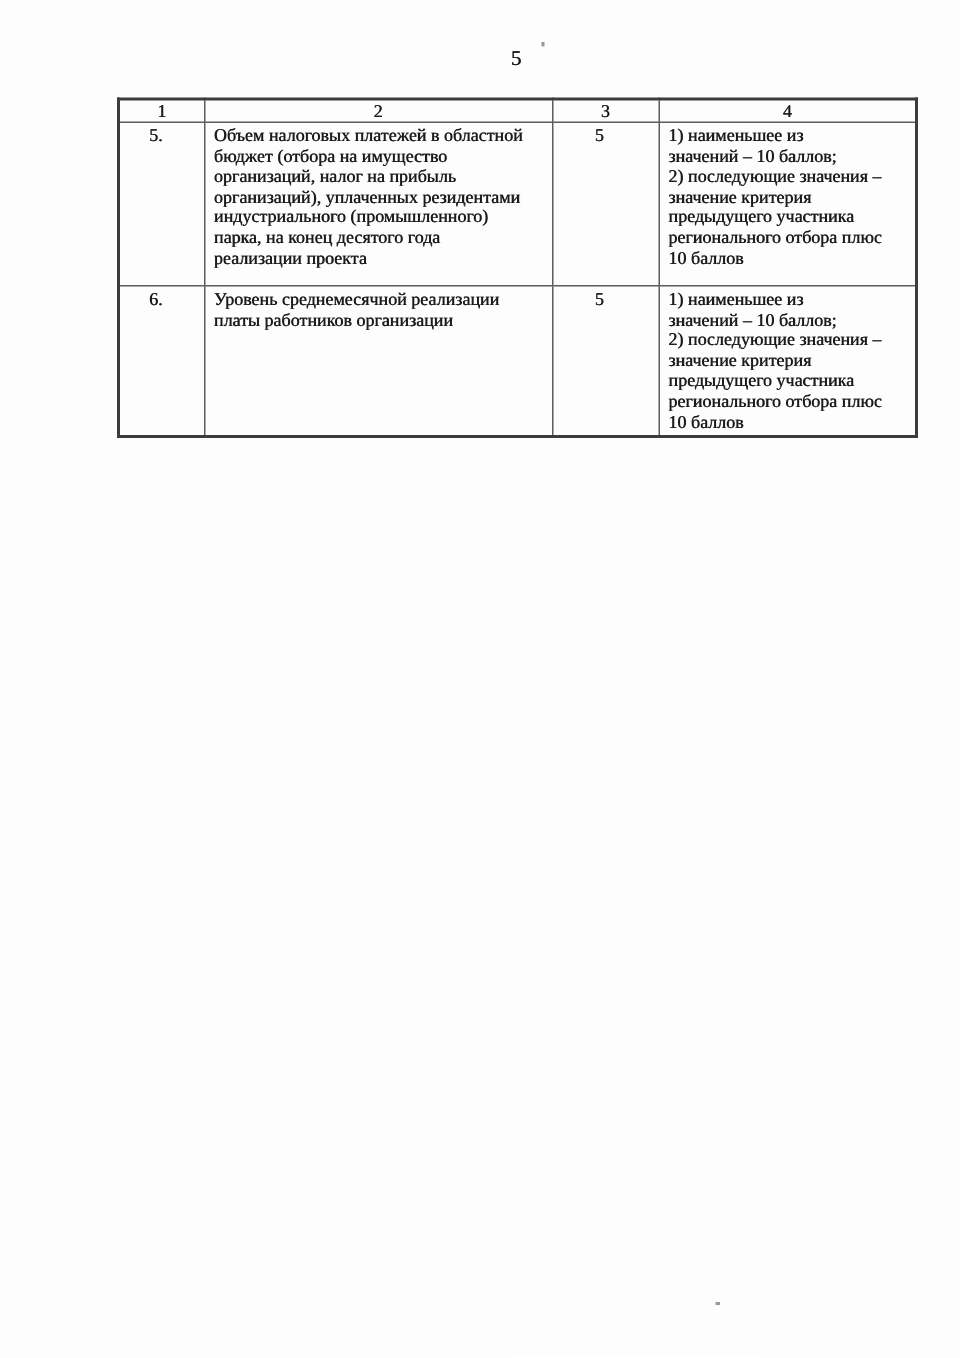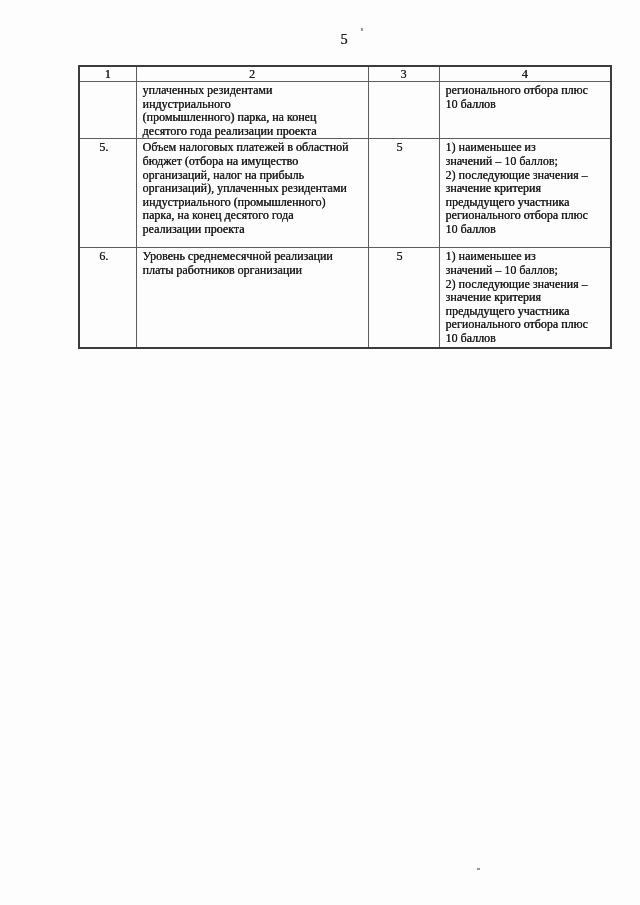--- a/index.html
+++ b/index.html
@@ -96,30 +96,20 @@
     </colgroup>
     <thead>
       <tr class="header-row">
         <th>1</th>
         <th>2</th>
         <th>3</th>
         <th>4</th>
       </tr>
     </thead>
     <tbody>
-      <tr class="row-carryover">
-        <td class="cell-num"></td>
-        <td class="cell-criterion">уплаченных резидентами
-индустриального
-(промышленного) парка, на конец
-десятого года реализации проекта</td>
-        <td class="cell-weight"></td>
-        <td class="cell-scoring">регионального отбора плюс
-10 баллов</td>
-      </tr>
       <tr class="row-5">
         <td class="cell-num">5.</td>
         <td class="cell-criterion">Объем налоговых платежей в областной
 бюджет (отбора на имущество
 организаций, налог на прибыль
 организаций), уплаченных резидентами
 индустриального (промышленного)
 парка, на конец десятого года
 реализации проекта</td>
         <td class="cell-weight">5</td>

